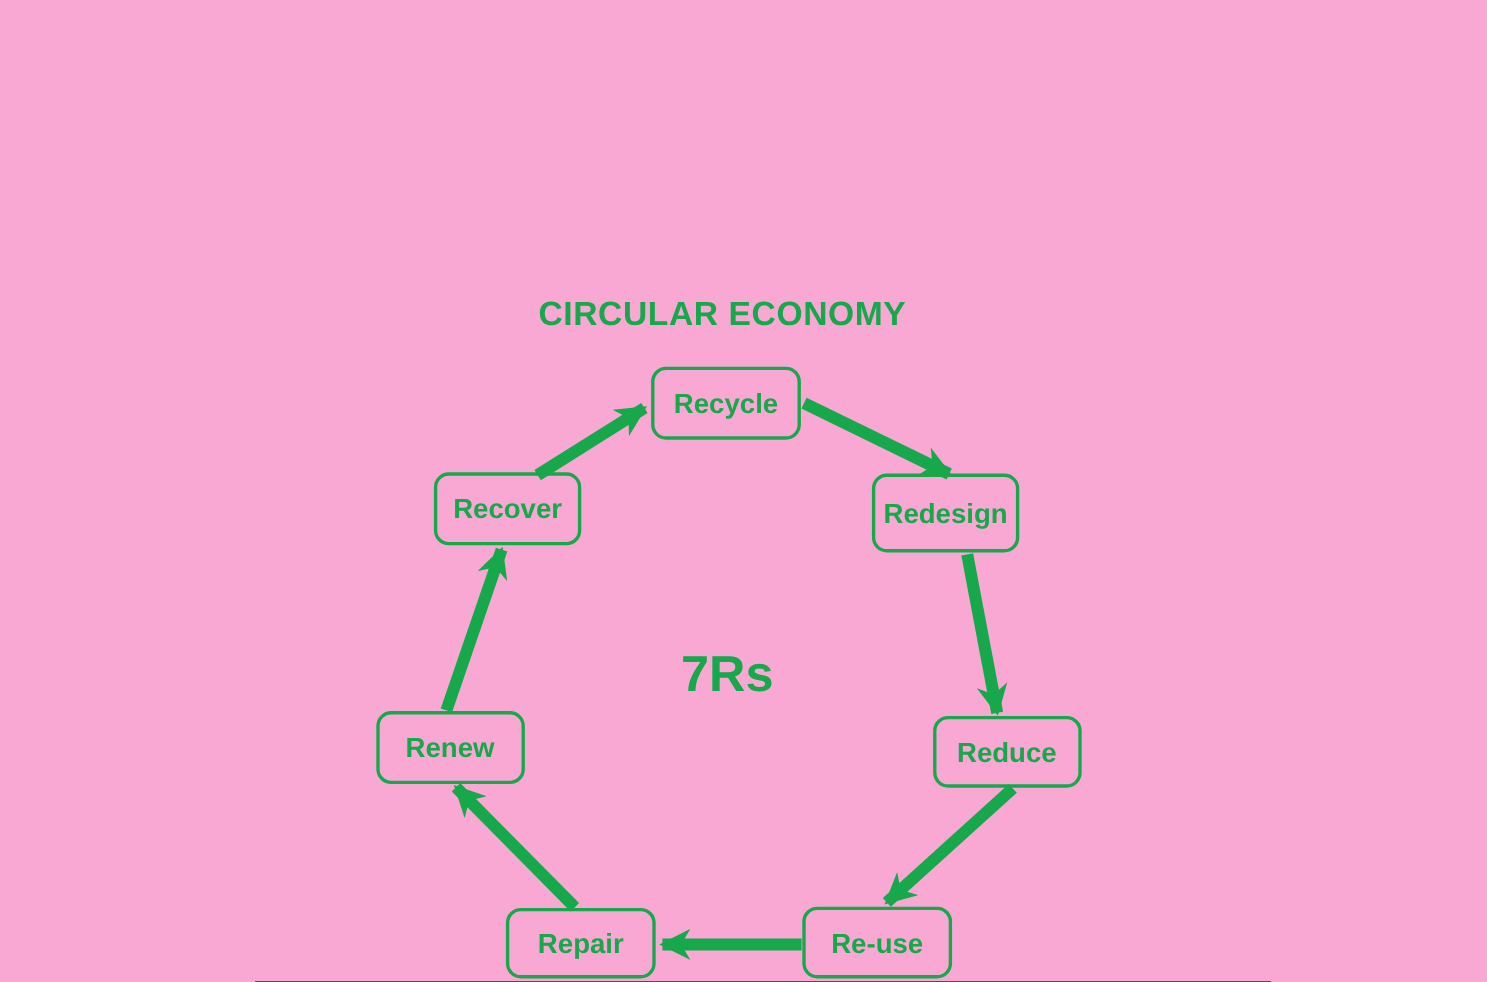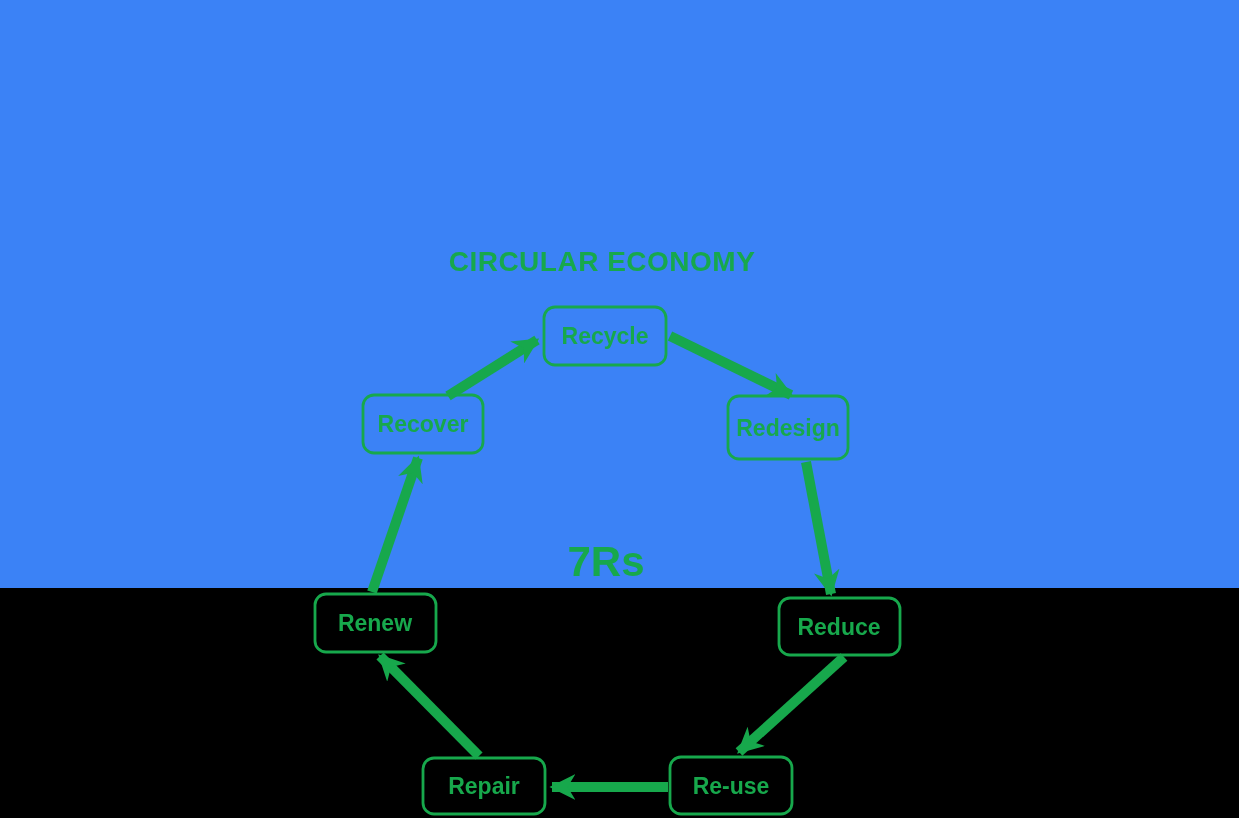--- a/index.html
+++ b/index.html
@@ -6,22 +6,22 @@
     margin: 0;
     padding: 0;
     background: #000000;
     width: 1239px;
     height: 818px;
     overflow: hidden;
   }
   .stage {
     position: relative;
     width: 1239px;
-    height: 588px;
-    background: #3b82f6;
+    height: 818px;
+    background: #f9a8d4;
     text-decoration: underline;
   }
   svg text {
     font-family: "Liberation Sans", sans-serif;
     font-weight: bold;
     fill: #17A84C;
   }
   .title-text   { font-size: 28px; letter-spacing: 0.5px; }
   .center-text  { font-size: 42px; }
   .node-label   { font-size: 23px; }

